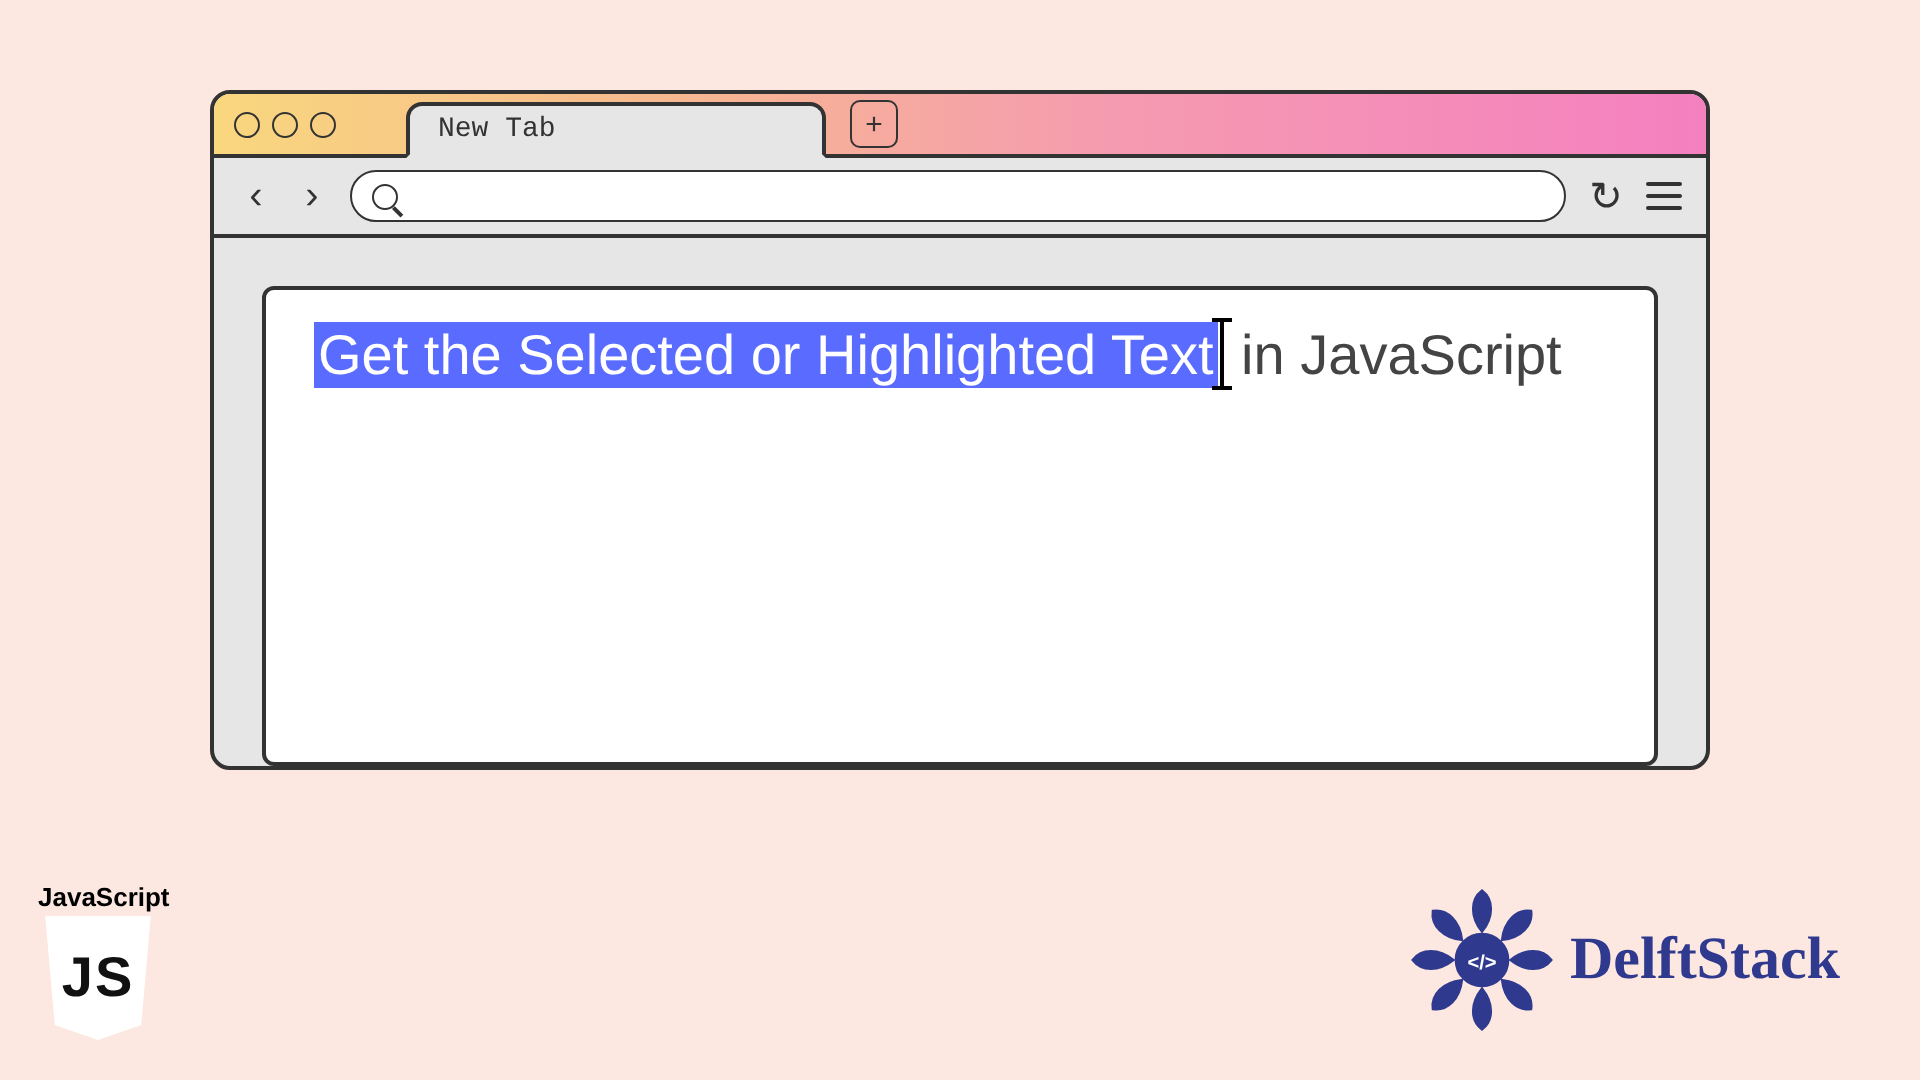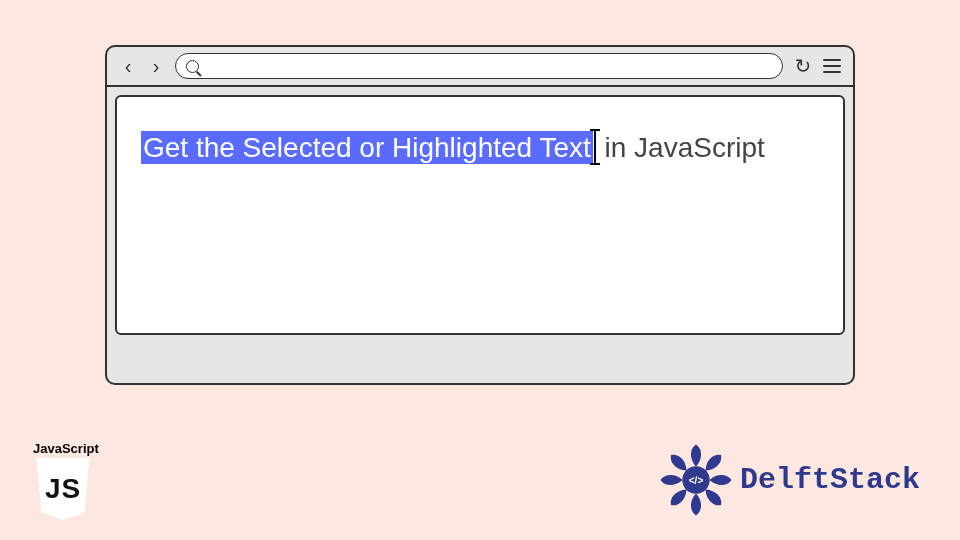--- a/index.html
+++ b/index.html
@@ -120,25 +120,25 @@
     flex-direction: column;
     gap: 4px;
   }
   .hamb span {
     height: 2px;
     background: #333;
     border-radius: 1px;
   }
   .content {
     background: #fff;
-    margin: 8px;
+    margin: 24px;
     height: calc(100% - 32px - 40px - 24px);
     border: 2px solid #333;
     border-radius: 6px;
-    padding: 28px 24px;
+    padding: 10px 24px;
     position: relative;
   }
   .article {
     font-size: 28px;
     color: #444;
     line-height: 1.45;
     font-family: Arial, sans-serif;
   }
   .hl {
     background: #5a6cff;
@@ -160,21 +160,21 @@
     left: -4px;
     width: 10px;
     height: 2px;
     background: #000;
   }
   .cursor::before { top: -2px; }
   .cursor::after { bottom: -2px; }
   
   .jsbadge {
     position: absolute;
-    left: 33px;
+    left: 19px;
     bottom: 20px;
     width: 72px;
   }
   .jsbadge .label {
     font-weight: bold;
     font-size: 13px;
     margin-bottom: 2px;
     color: #000;
   }
   .jsbadge .shield {
@@ -198,31 +198,44 @@
     right: 40px;
     bottom: 24px;
     display: flex;
     align-items: center;
     gap: 8px;
   }
   .delft-text {
     font-size: 30px;
     font-weight: 600;
     color: #2f3a8f;
-    font-family: Liberation Mono, monospace;
+    font-family: Liberation Serif, serif;
   }
   .mandala {
     width: 72px;
     height: 72px;
   }
 </style>
 </head>
 <body>
 
 <div class="browser">
+  <div class="titlebar">
+    <div class="wbtns">
+      <div class="wbtn"></div>
+      <div class="wbtn"></div>
+      <div class="wbtn"></div>
+    </div>
+    <div class="tab">
+      <span>New Tab</span>
+    </div>
+    <div class="newtab">
+      <span>+</span>
+    </div>
+  </div>
   <div class="toolbar">
     <div class="navbtn">‹</div>
     <div class="navbtn">›</div>
     <div class="addr">
       <span class="search-icon"></span>
     </div>
     <div class="reload">↻</div>
     <div class="hamb">
       <span></span>
         <span></span>

